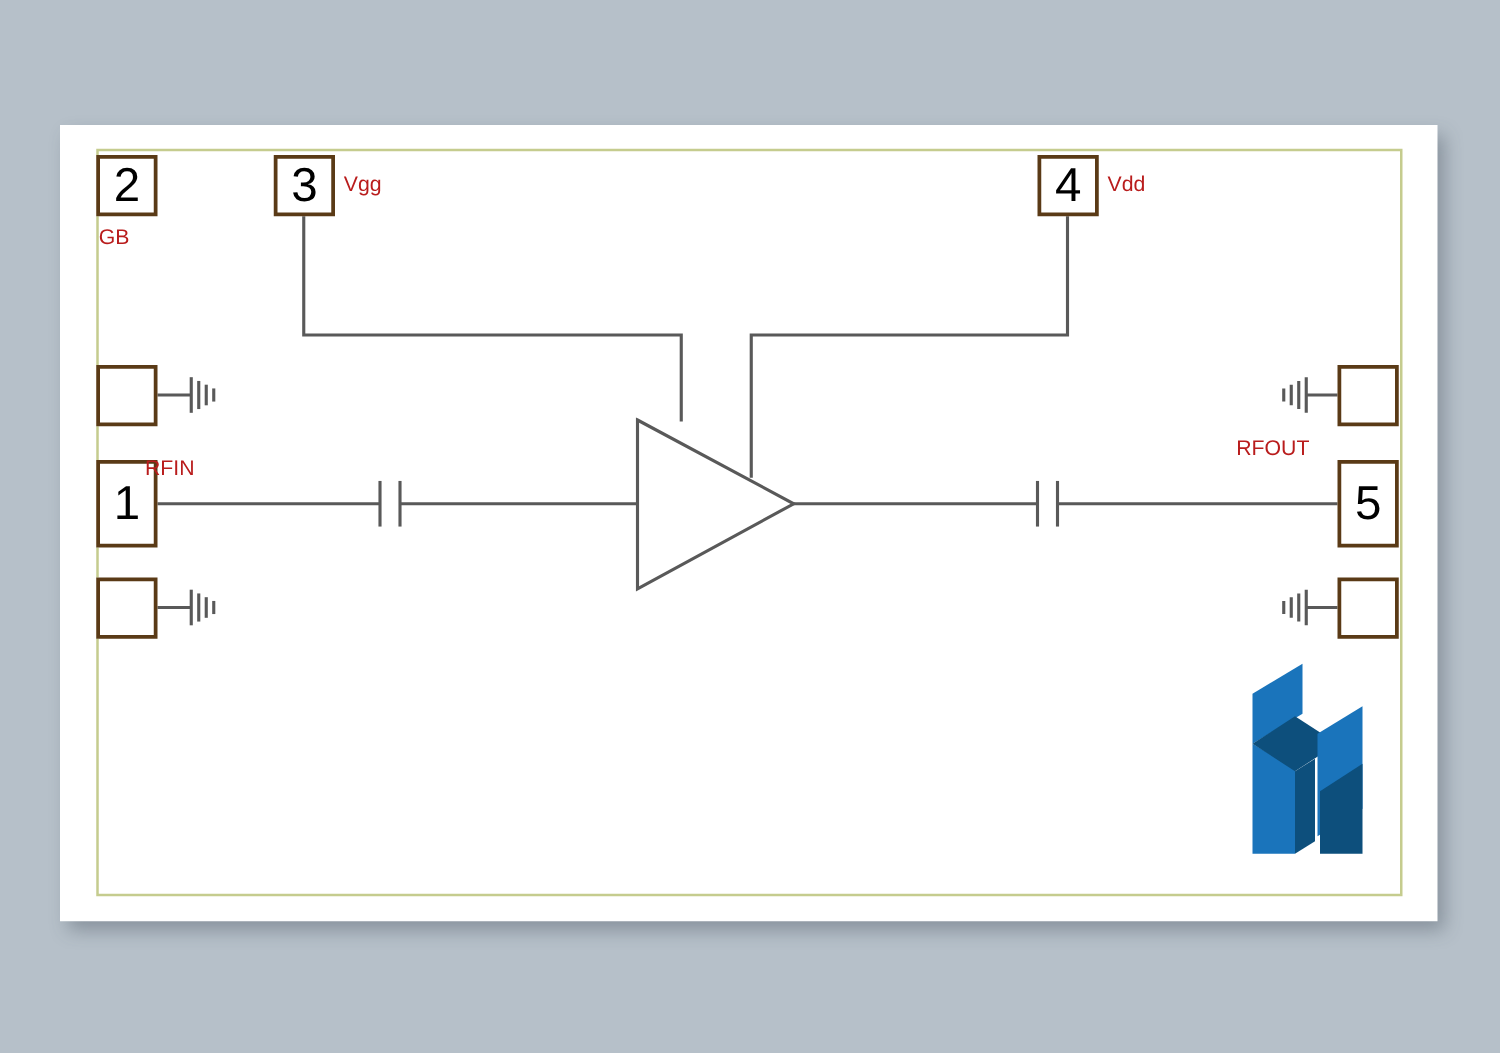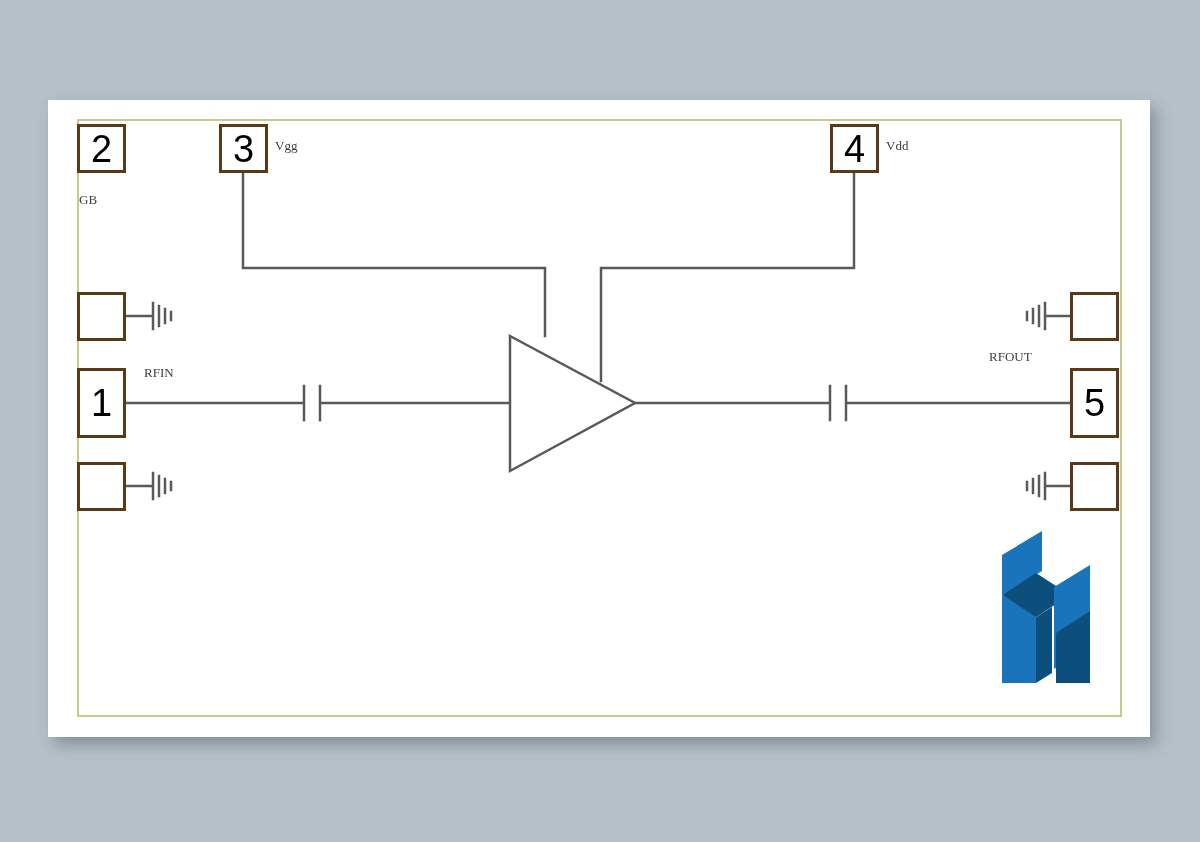--- a/index.html
+++ b/index.html
@@ -65,23 +65,23 @@
     color: #000;
   }
   .blank-box {
     position: absolute;
     background: #ffffff;
     border: 3px solid #5a3a16;
     box-sizing: border-box;
   }
   .net-label {
     position: absolute;
-    font-size: 13px;
-    color: #404040;
-    font-family: Liberation Serif, serif;
+    font-size: 17px;
+    color: #b91c1c;
+    font-family: Liberation Sans, sans-serif;
     white-space: nowrap;
   }
   #logo {
     position: absolute;
     left: 950px;
     top: 427px;
     width: 96px;
     height: 160px;
   }
 </style>
@@ -147,36 +147,36 @@
           <line x1="985" y1="379" x2="985" y2="393"></line>
           <line x1="979" y1="382" x2="979" y2="390"></line>
         </g>
 
       </g>
     </svg>
 
     <div class="pin-box" style="left:29px;  top:24px;  width:49px;  height:49px;">
       <span class="pin-num">2</span>
     </div>
-    <div class="net-label" style="left:31px; top:92px;">GB</div>
+    <div class="net-label" style="left:31px; top:80px;">GB</div>
 
     <div class="pin-box" style="left:171px; top:24px;  width:49px;  height:49px;">
       <span class="pin-num">3</span>
     </div>
     <div class="net-label" style="left:227px; top:38px;">Vgg</div>
 
     <div class="pin-box" style="left:782px; top:24px;  width:49px;  height:49px;">
       <span class="pin-num">4</span>
     </div>
     <div class="net-label" style="left:838px; top:38px;text-align:right;">Vdd</div>
 
     <div class="pin-box" style="left:29px;  top:268px; width:49px;  height:70px;">
       <span class="pin-num">1</span>
     </div>
-    <div class="net-label" style="left:96px;  top:265px;">RFIN</div>
+    <div class="net-label" style="left:68px;  top:265px;">RFIN</div>
 
     <div class="pin-box" style="left:1022px; top:268px; width:49px; height:70px;">
       <span class="pin-num">5</span>
     </div>
     <div class="net-label" style="left:941px; top:249px;">RFOUT</div>
 
     <div class="blank-box" style="left:29px;  top:192px; width:49px; height:49px;"></div>
     <div class="blank-box" style="left:29px;  top:362px; width:49px; height:49px;"></div>
     <div class="blank-box" style="left:1022px; top:192px; width:49px; height:49px;"></div>
     <div class="blank-box" style="left:1022px; top:362px; width:49px; height:49px;"></div>

